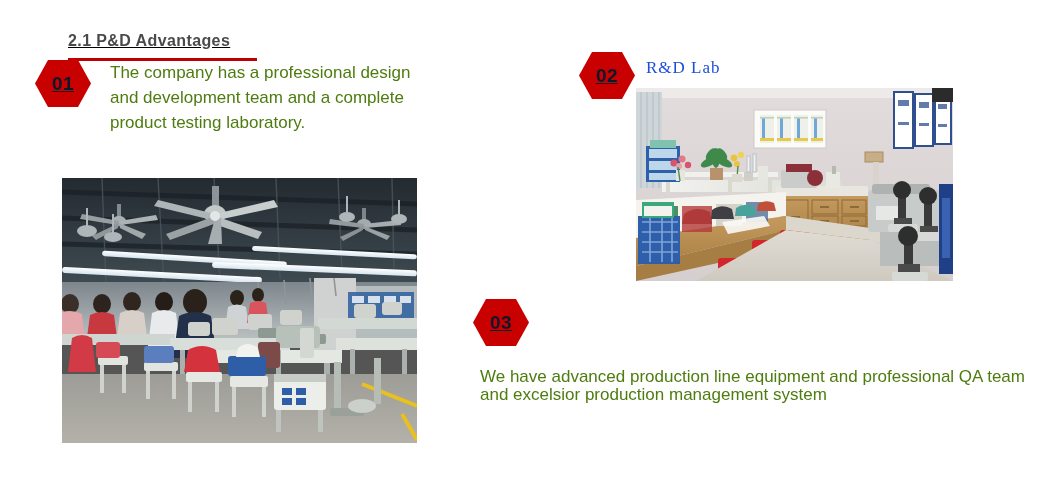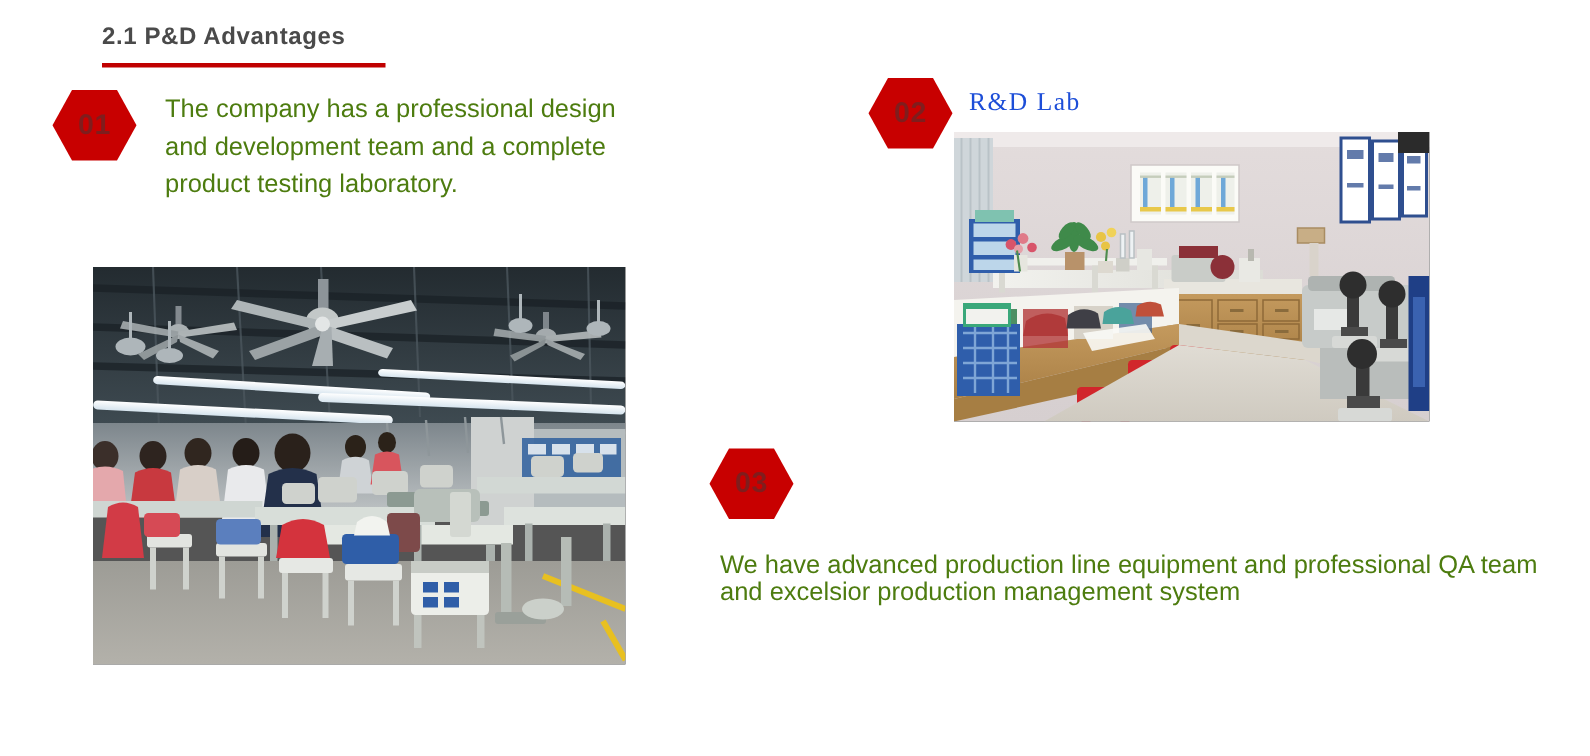--- a/index.html
+++ b/index.html
@@ -6,39 +6,39 @@
   body{
     width:1060px;height:504px;
     background:#ffffff;
     font-family:"Liberation Sans", sans-serif;
     overflow:hidden;
     position:relative;
   }
   .slide{position:absolute;inset:0;background:#fff;}
 
   
-  .heading-wrap{position:absolute;left:68px;top:16px;}
+  .heading-wrap{position:absolute;left:68px;top:32px;text-decoration:underline;}
   .heading-text{
     font-size:16px;font-weight:bold;color:#4a4a4a;
     letter-spacing:.4px;white-space:nowrap;
   }
   .heading-rule{
     margin-top:8px;width:189px;height:3px;background:#c00000;
   }
 
   
   .hex{
     position:absolute;width:58px;height:49px;
     display:flex;align-items:center;justify-content:center;
   }
   .hex svg{position:absolute;inset:0;width:100%;height:100%;}
   .hex-label{
     position:relative;z-index:2;
-    color:#7f1d1d;font-size:19px;font-weight:bold;
-    letter-spacing:.5px;line-height:1;
+    color:#0f172a;font-size:19px;font-weight:bold;
+    letter-spacing:.5px;line-height:1;text-decoration:underline;
   }
   #hex-01{left:34px;top:59px;}
   #hex-02{left:578px;top:51px;}
   #hex-03{left:472px;top:298px;}
 
   
   .body-text{
     position:absolute;color:#4d7c0f;
   }
   #text-01{

